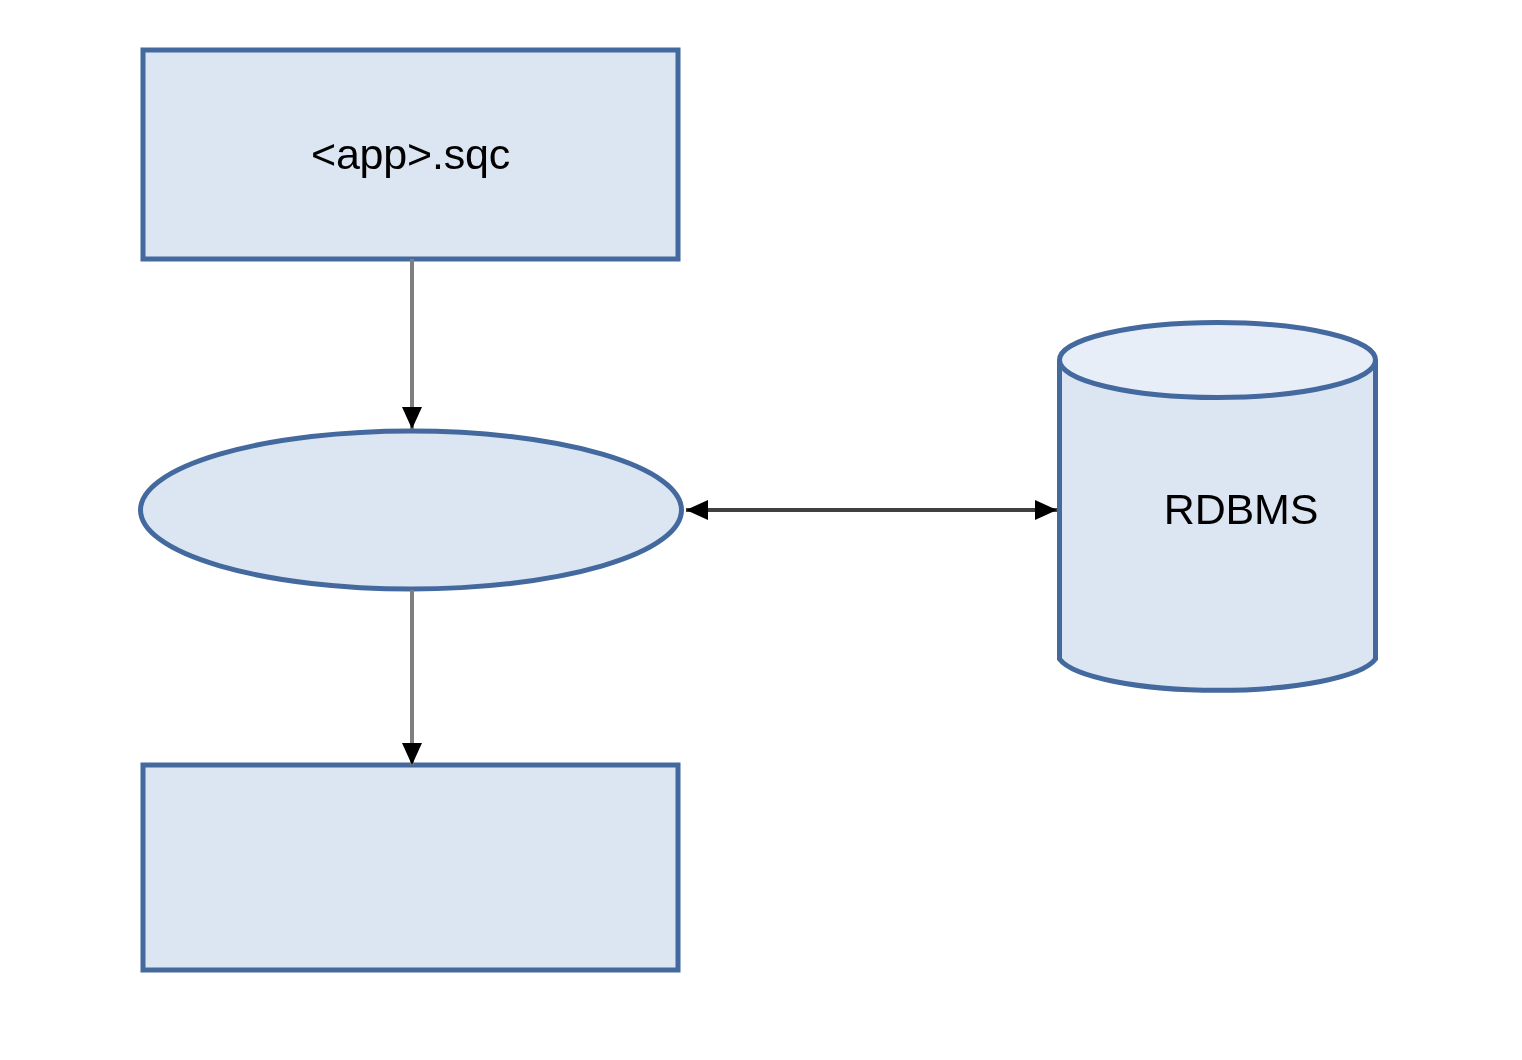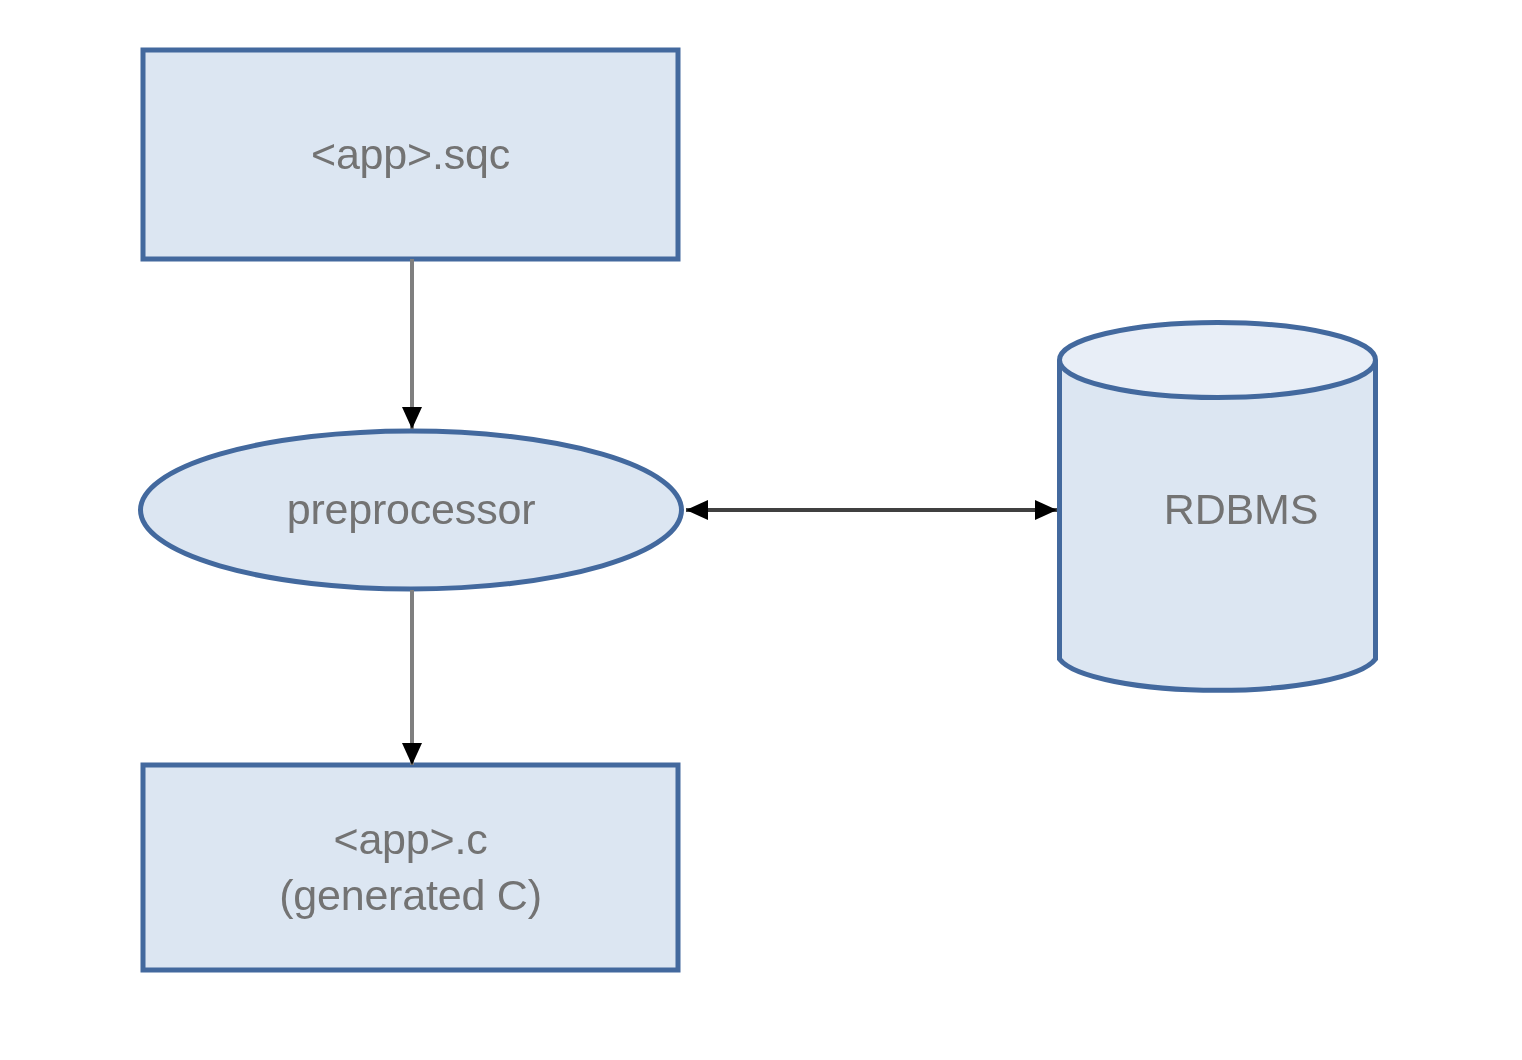--- a/index.html
+++ b/index.html
@@ -25,21 +25,21 @@
     width: 1522px;
     height: 1060px;
   }
   .node-label {
     position: absolute;
     display: flex;
     flex-direction: column;
     align-items: center;
     justify-content: center;
     text-align: center;
-    color: #737373;
+    color: #000000;
     font-family: "Liberation Sans", sans-serif;
     font-size: 43px;
     line-height: 1.28;
     letter-spacing: -0.2px;
     white-space: nowrap;
     pointer-events: none;
   }
   .node-label .line {
     display: block;
   }
@@ -84,26 +84,19 @@
 
     <line x1="412" y1="590" x2="412" y2="765" stroke="#7F7F7F" stroke-width="4" marker-end="url(#arrow-end-v)"></line>
 
     <line x1="686" y1="510" x2="1057" y2="510" stroke="#404040" stroke-width="4" marker-start="url(#arrow-start-h)" marker-end="url(#arrow-end-h)"></line>
   </svg>
 
   <div class="node-label" style="left:143px; top:50px; width:535px; height:209px;">
     <span class="line">&lt;app&gt;.sqc</span>
   </div>
 
-  <div class="node-label" style="left:138px; top:428px; width:546px; height:164px;">
-    <span class="line">preprocessor</span>
-  </div>
 
   <div class="node-label" style="left:1057px; top:360px; width:368px; height:300px;">
     <span class="line">RDBMS</span>
   </div>
 
-  <div class="node-label" style="left:143px; top:765px; width:535px; height:205px;">
-    <span class="line">&lt;app&gt;.c</span>
-    <span class="line">(generated C)</span>
-  </div>
 
 </div>
 
 </body></html>

